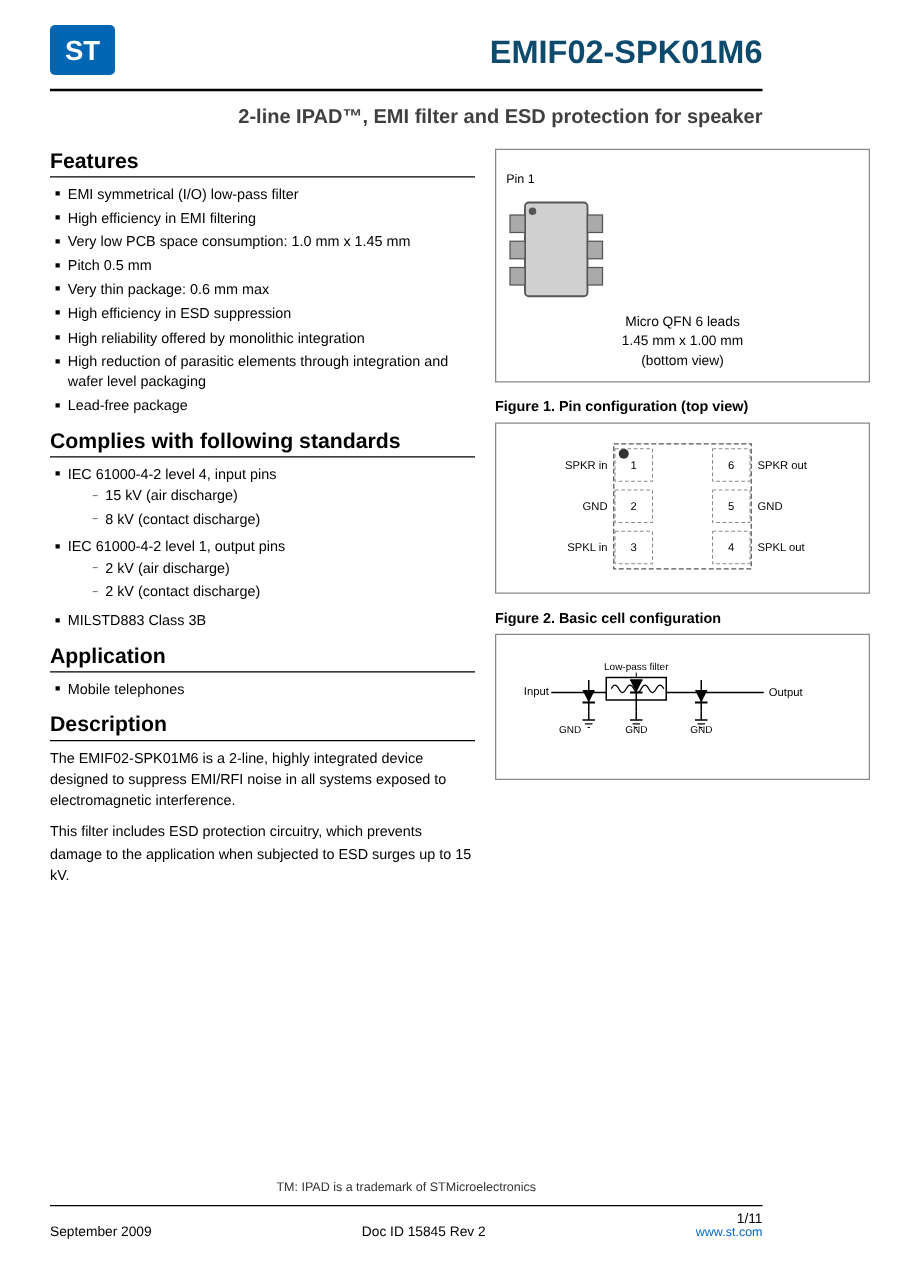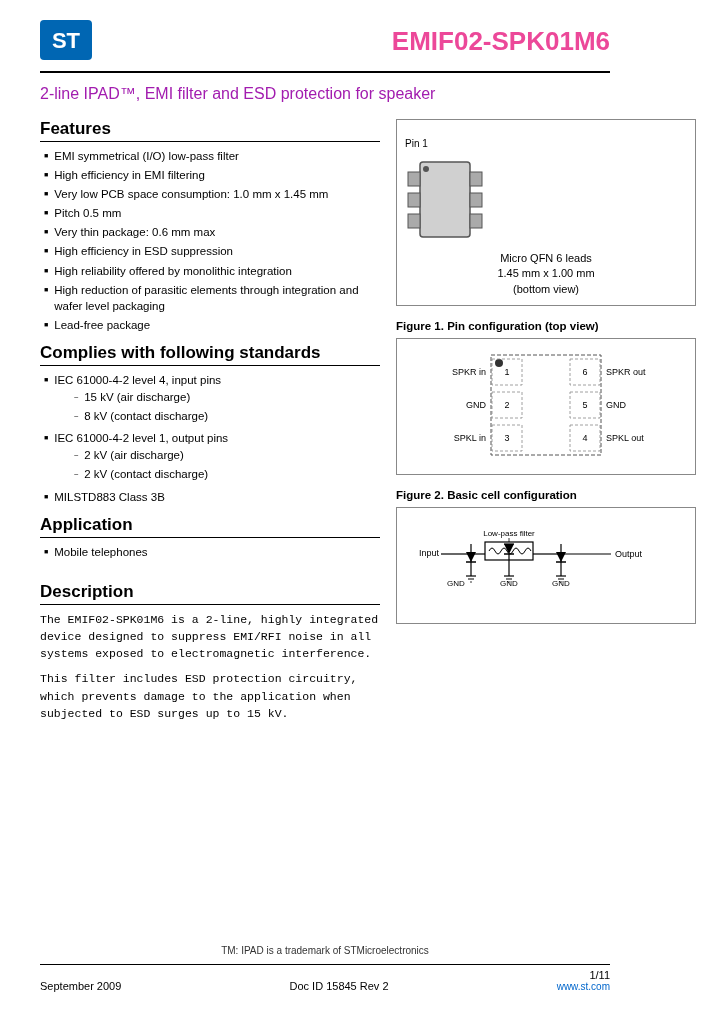--- a/index.html
+++ b/index.html
@@ -23,28 +23,28 @@
       display: flex;
       align-items: center;
       justify-content: space-between;
       padding-bottom: 8px;
       border-bottom: 2px solid #000;
       margin-bottom: 10px;
     }
     .part-number {
       font-size: 26px;
       font-weight: bold;
-      color: #ec4899;
+      color: #0c4a6e;
     }
     .subtitle {
-      text-align: left;
+      text-align: right;
       font-size: 16px;
-      font-weight: normal;
+      font-weight: bold;
       margin: 12px 0 16px 0;
-      color: #a21caf;
+      color: #404040;
     }
     
     .content {
       display: flex;
       gap: 16px;
     }
     .left-col {
       width: 340px;
       flex-shrink: 0;
     }
@@ -87,26 +87,25 @@
     }
     ul.sub-list li {
       font-size: 11.5px;
       line-height: 1.4;
     }
     ul.sub-list li::before {
       content: '–  ';
     }
     .standards-section { margin-top: 10px; }
     .app-section { margin-top: 10px; }
-    .desc-section { margin-top: 22px; }
+    .desc-section { margin-top: 10px; }
     .desc-para {
       font-size: 11.5px;
       line-height: 1.5;
       margin-bottom: 8px;
-      font-family: Liberation Mono, monospace;
     }
     
     .figure-box {
       border: 1px solid #888;
       padding: 8px;
       margin-bottom: 14px;
       background: #fff;
     }
     .pkg-caption {
       text-align: center;

